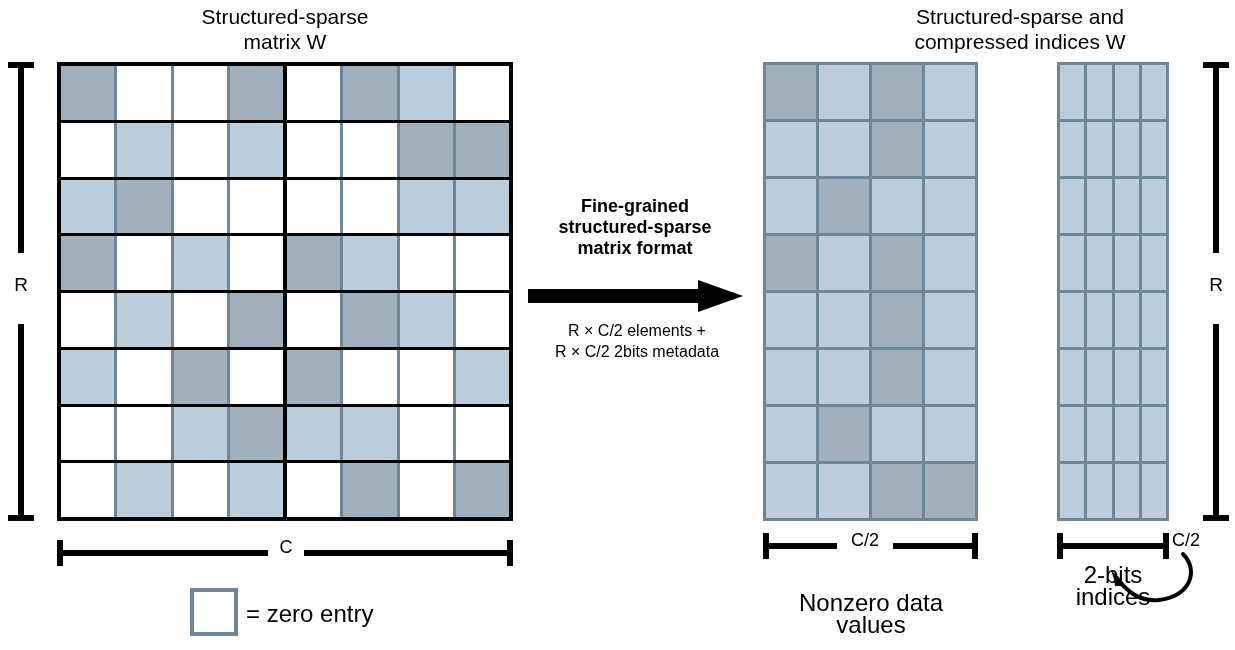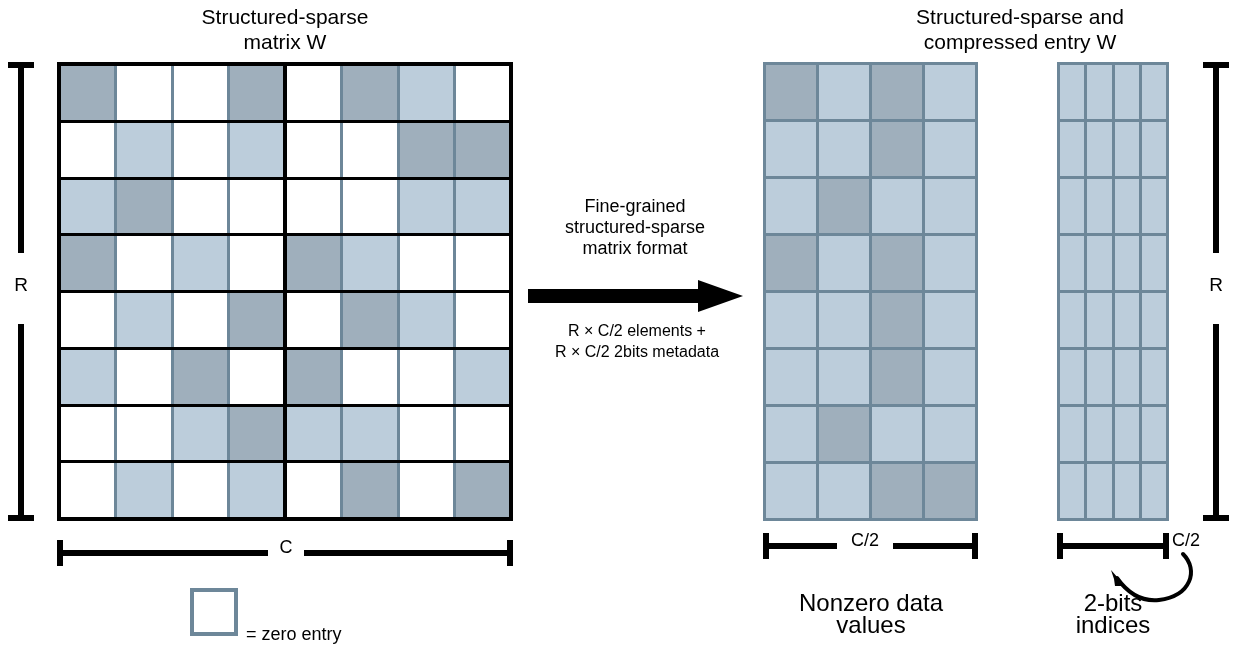--- a/index.html
+++ b/index.html
@@ -73,21 +73,21 @@
   #data-matrix { left: 763px; top: 62px; width: 215px; height: 459px; }
   #index-matrix { left: 1057px; top: 62px; width: 112px; height: 459px; }
 
   
   #arrow-title {
     left: 525px;
     top: 196px;
     width: 220px;
     text-align: center;
     font-size: 18px;
-    font-weight: normal;
+    font-weight: bold;
     line-height: 21px;
     white-space: pre-line;
   }
   #arrow-shape {
     left: 528px;
     top: 280px;
     width: 215px;
     height: 32px;
   }
   #arrow-sub {
@@ -124,40 +124,40 @@
   }
 
   
   #legend-box {
     left: 190px; top: 588px; width: 48px; height: 48px;
     border: 4px solid #6d8799;
     box-sizing: border-box;
     background: #ffffff;
   }
   #legend-text {
-    left: 246px; top: 624px; font-size: 18px;
+    left: 246px; top: 600px; font-size: 24px;
   }
 
   
   .caption {
     text-align: center; font-size: 24px; line-height: 22px; white-space: pre-line;
   }
   #data-caption  { left: 760px; top: 592px; width: 222px; }
-  #index-caption { left: 1050px; top: 592px; width: 126px; }
+  #index-caption { left: 1050px; top: 564px; width: 126px; }
 
   #curved-arrow { left: 1095px; top: 548px; width: 115px; height: 70px; }
 </style>
 </head>
 <body>
 
 <div class="abs title" style="left:57px; top:4px; width:456px;">Structured-sparse
 matrix W</div>
 
 <div class="abs title" style="left:820px; top:4px; width:400px;">Structured-sparse and
-compressed entry W</div>
+compressed indices W</div>
 
 <div class="abs" id="left-matrix">
     <div class="lrow">
       <div class="lcell dark"></div>
       <div class="lcell zero"></div>
       <div class="lcell zero"></div>
       <div class="lcell dark c3"></div>
       <div class="lcell zero"></div>
       <div class="lcell dark"></div>
       <div class="lcell light"></div>

